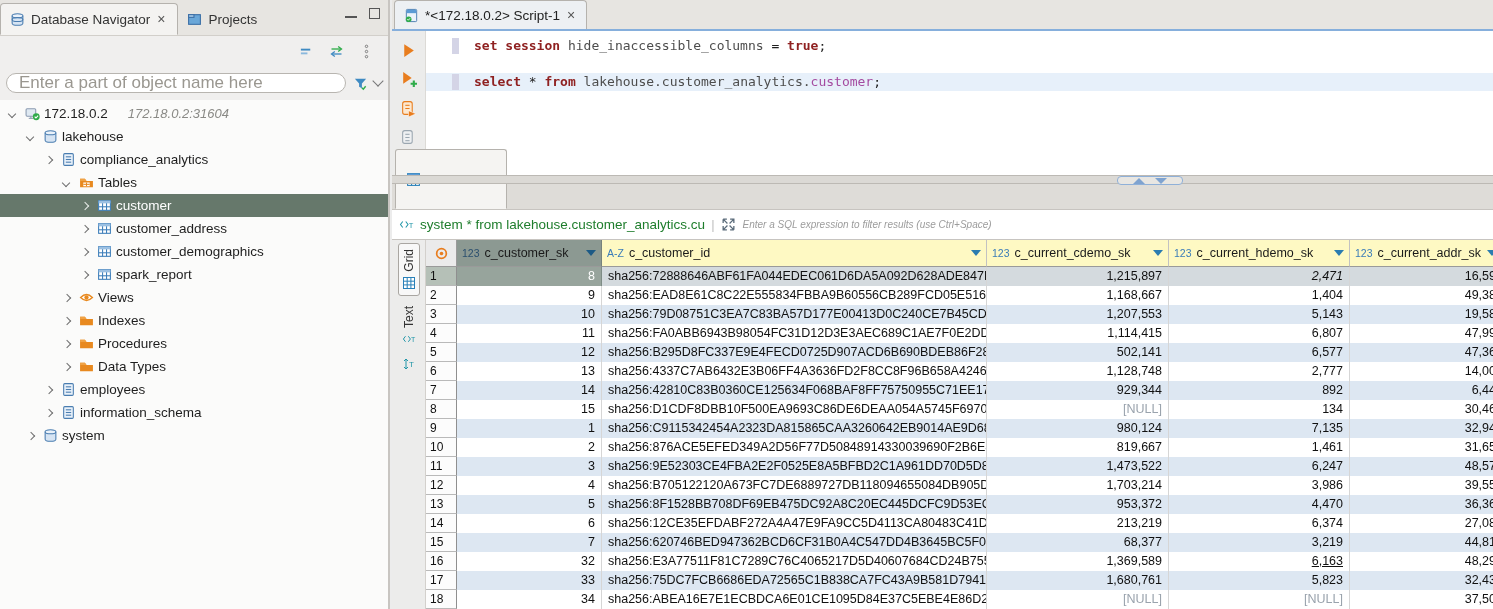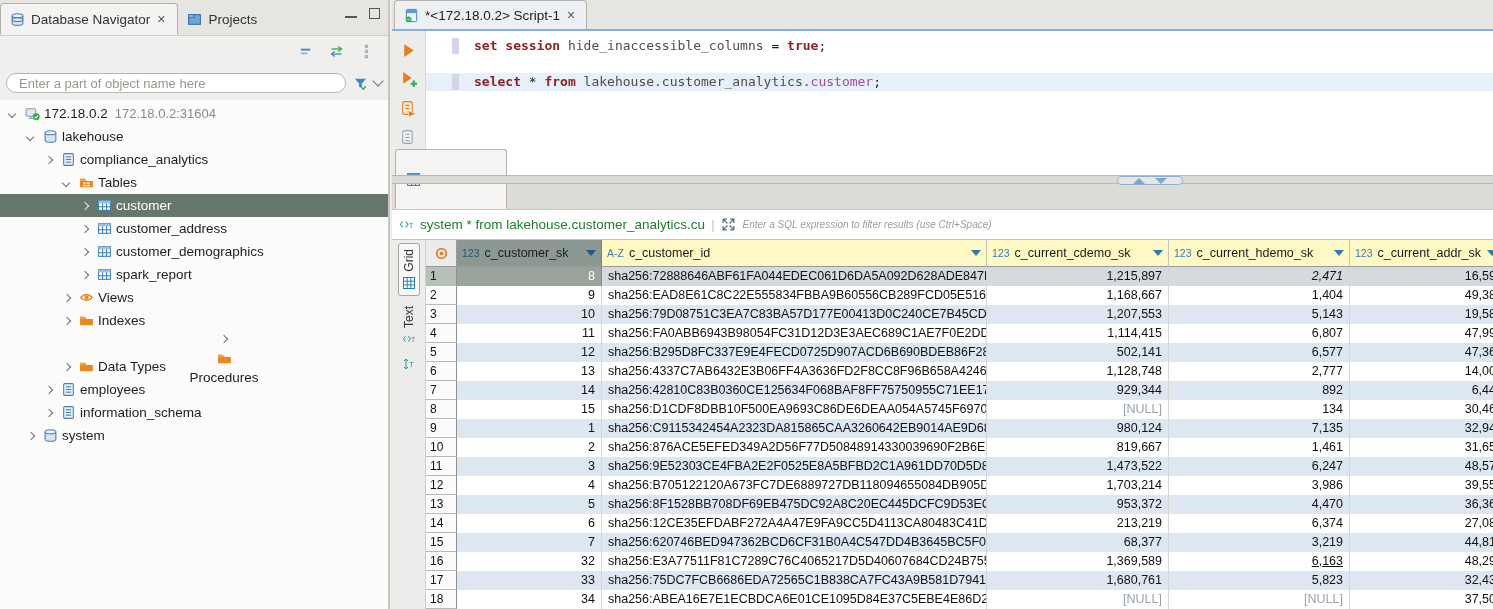--- a/index.html
+++ b/index.html
@@ -16,30 +16,30 @@
     border:1px solid transparent; font-size:13.5px; color:#333; }
   .tab.active { background:#f4f3f1; border-color:#b5b2ad; border-bottom-color:#f4f3f1;
     border-radius:4px 4px 0 0; }
   .close-x { color:#555; font-size:14px; line-height:10px; padding:0 1px; }
   .winbtns { position:absolute; right:8px; top:8px; display:flex; gap:12px; align-items:center; }
   .btn-min { width:12px; height:3px; background:none; border-bottom:2px solid #555; margin-top:6px; }
   .btn-max { width:11px; height:11px; border:1.5px solid #555; }
   .nav-toolbar { height:30px; display:flex; justify-content:flex-end; align-items:center; gap:14px; padding-right:14px; }
   .search-row { height:34px; display:flex; align-items:center; padding:0 6px; gap:6px; }
   .search-input { flex:1; height:20px; border:1px solid #b8b5b0; border-radius:14px;
-    padding:4px 12px; font-size:13px; color:#333; background:#fff; outline:none;
+    padding:4px 12px; font-size:17px; color:#333; background:#fff; outline:none;
     font-family:"Liberation Sans",sans-serif; }
   .search-input::placeholder { color:#9a9790; }
   .chev-down { width:8px; height:8px; border-right:1.6px solid #777; border-bottom:1.6px solid #777;
     transform:rotate(45deg); margin-top:-4px; }
   .tree { flex:1; background:#fbfbfa; overflow:hidden; padding-top:2px; }
   .tree-row { height:23px; display:flex; align-items:center; gap:4px; white-space:nowrap; }
   .tree-row.sel { background:#66786b; color:#fff; }
   .tree-label { font-size:13.5px; }
-  .tree-suffix { color:#8a8a86; margin-left:3px; font-size:13px; }
+  .tree-suffix { font-style:italic; color:#8a8a86; margin-left:16px; font-size:13px; }
   .expander { width:14px; height:14px; position:relative; flex:0 0 14px; }
   .expander::before { content:""; position:absolute; width:5px; height:5px;
     border-right:1.5px solid #6f6f6f; border-bottom:1.5px solid #6f6f6f; top:4px; left:4px;
     transform:rotate(-45deg); }
   .expander.open::before { transform:rotate(45deg); left:3px; }
   .tree-row.sel .expander::before { border-color:#e8ece8; }
   .ico { width:16px; height:16px; flex:0 0 16px; display:inline-flex; align-items:center; justify-content:center; }
   .ico svg { width:15px; height:15px; }
 
   
@@ -301,21 +301,21 @@
         <div class="tree-row" style="padding-left: 60px;">
           <span class="expander "></span>
           <span class="ico">
             <svg viewBox="0 0 14 14">
               <path d="M1 3.5h4.5l1.5 2H13v6H1z" fill="#e8891f"></path>
               <path d="M1 3.5h4.5l1.5 2H1z" fill="#f0a245"></path>
             </svg>
           </span>
           <span class="tree-label">Indexes</span>
         </div>
-        <div class="tree-row" style="padding-left: 60px; flex-direction: column;">
+        <div class="tree-row" style="padding-left: 60px;">
           <span class="expander "></span>
           <span class="ico">
             <svg viewBox="0 0 14 14">
               <path d="M1 3.5h4.5l1.5 2H13v6H1z" fill="#e8891f"></path>
               <path d="M1 3.5h4.5l1.5 2H1z" fill="#f0a245"></path>
             </svg>
           </span>
           <span class="tree-label">Procedures</span>
         </div>
         <div class="tree-row" style="padding-left: 60px;">

